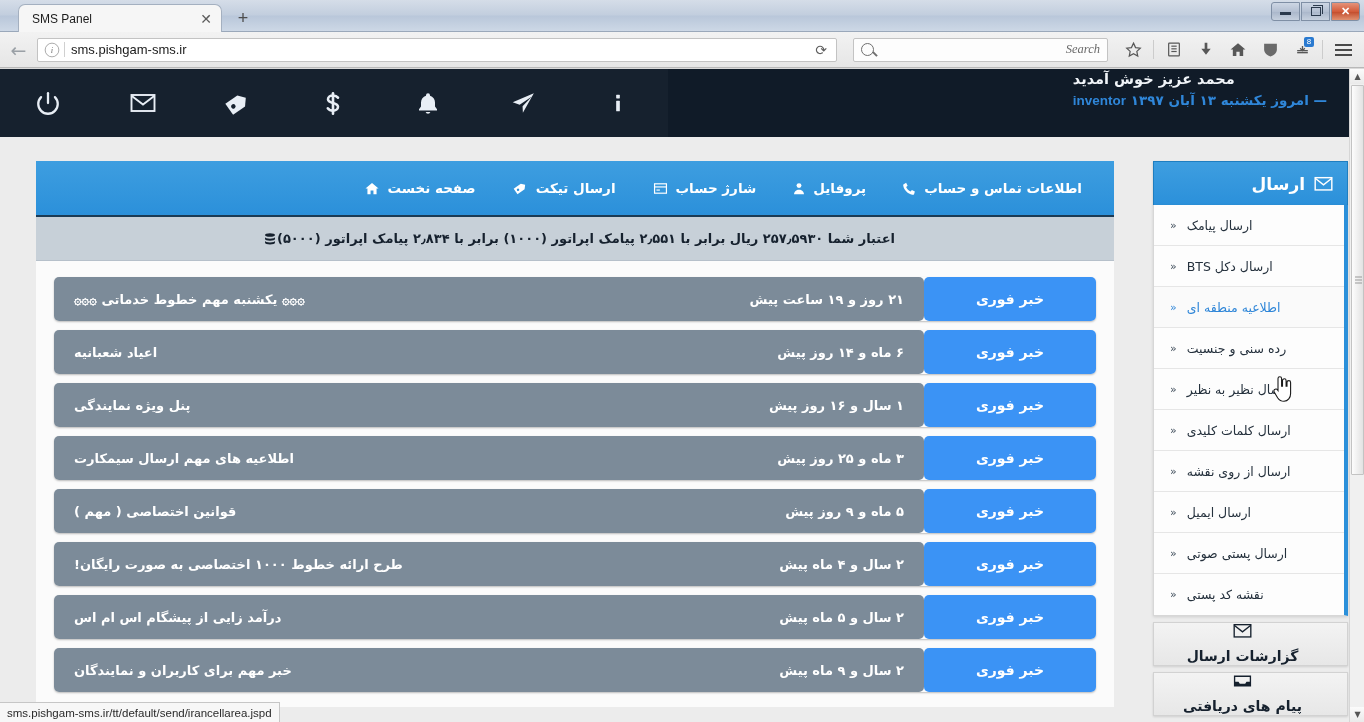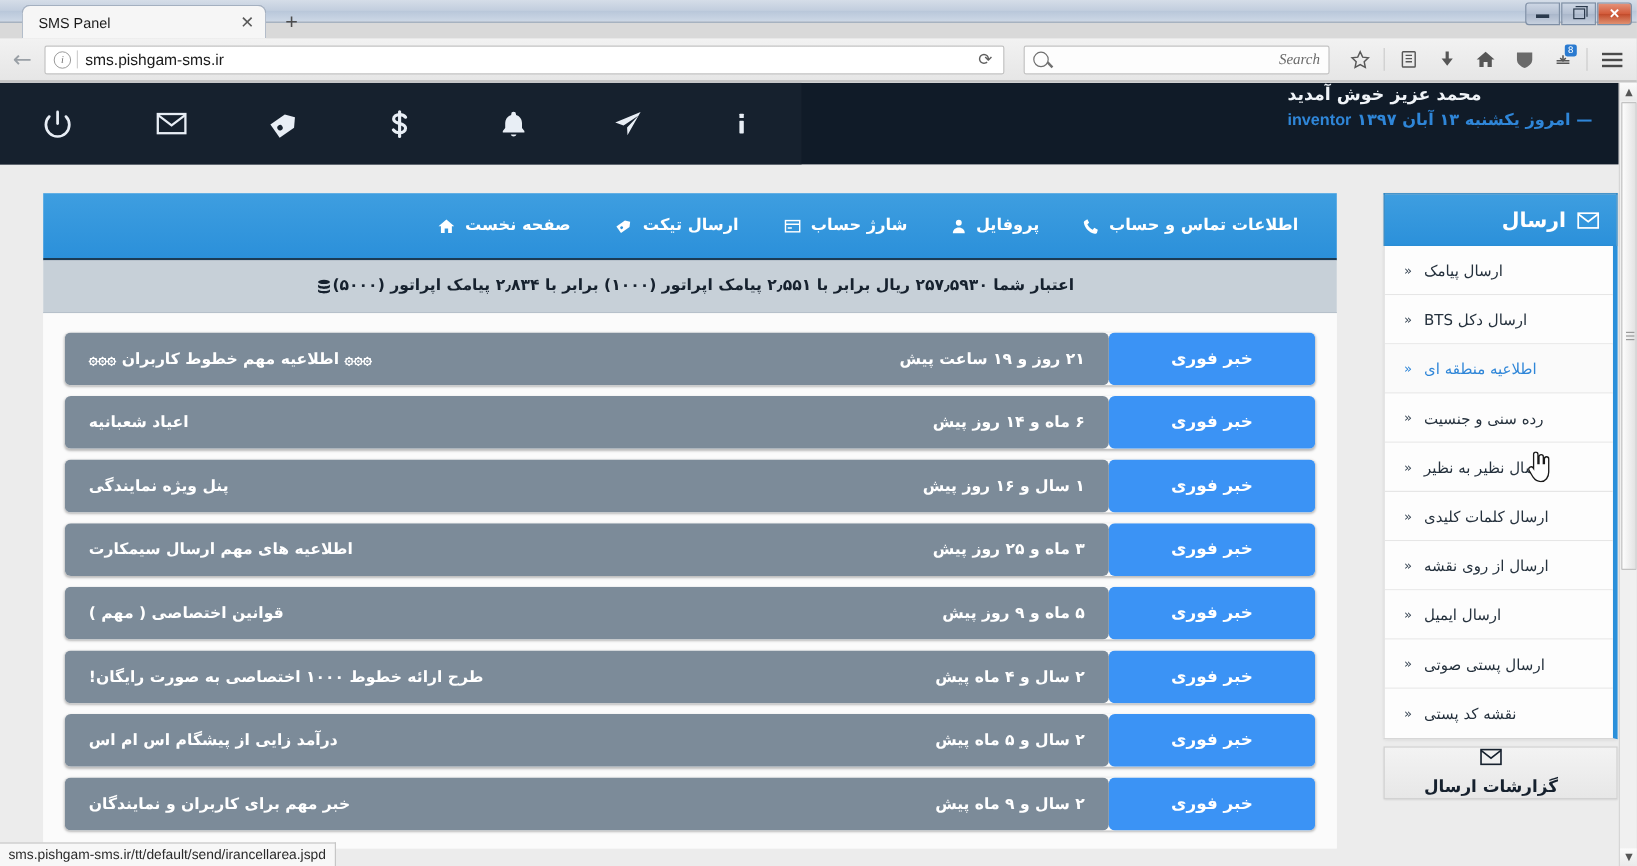--- a/index.html
+++ b/index.html
@@ -7,21 +7,21 @@
   html, body {
     width: 1364px; height: 722px;
     overflow: hidden;
     font-family: "DejaVu Sans", "Liberation Sans", sans-serif;
     background: #d9d9d9;
   }
   body { position: relative; }
 
   
   .browser-titlebar {
-    position: absolute; top: 0; left: 0; width: 1364px; height: 19px;
+    position: absolute; top: 0; left: 0; width: 1364px; height: 32px;
     background: linear-gradient(to bottom, #d5dde8 0%, #c2cede 48%, #b9c7da 52%, #cdd8e6 100%);
     border-bottom: 1px solid #9aa8ba;
   }
   .tab-strip { position: absolute; top: 0; left: 0; height: 32px; }
   .browser-tab {
     position: absolute; left: 18px; top: 4px; width: 204px; height: 28px;
     background: #f6f6f6;
     border: 1px solid #a4b0c0; border-bottom: none;
     border-radius: 7px 7px 0 0;
     display: flex; align-items: center;
@@ -490,21 +490,21 @@
             <path d="M3.5 15c0 1.7 3.8 3 8.5 3s8.5-1.3 8.5-3v3.5c0 1.7-3.8 3-8.5 3s-8.5-1.3-8.5-3z"></path>
           </svg>
       </span>
     </div>
 
     <div class="news-area">
       <div class="news-row">
         <div class="badge">خبر فوری</div>
         <div class="body">
           <span class="ago">۲۱ روز و ۱۹ ساعت پیش</span>
-          <span class="title">۞۞۞ اطلاعیه مهم خطوط کاربران ۞۞۞</span>
+          <span class="title">۞۞۞ یکشنبه مهم خطوط خدماتی ۞۞۞</span>
         </div>
       </div>
       <div class="news-row">
         <div class="badge">خبر فوری</div>
         <div class="body">
           <span class="ago">۶ ماه و ۱۴ روز پیش</span>
           <span class="title">اعیاد شعبانیه</span>
         </div>
       </div>
       <div class="news-row">
@@ -602,20 +602,27 @@
         <span class="chev">«</span>
       </div>
     </div>
 
     <div class="sb-section">
       <svg width="19" height="16" viewBox="0 0 24 20" fill="none" stroke="#16212e" stroke-width="1.7">
           <rect x="1.5" y="2" width="21" height="15.5"></rect>
           <path d="M1.5 2.8 12 11 22.5 2.8"></path>
         </svg>
       <span>گزارشات ارسال</span>
+    </div>
+    <div class="sb-section">
+      <svg width="19" height="16" viewBox="0 0 24 20" fill="#16212e">
+          <path d="M2 4h20v12H2z" fill="none" stroke="#16212e" stroke-width="1.7"></path>
+          <path d="M2 11h5l1.6 2.6h6.8L17 11h5v5H2z"></path>
+        </svg>
+      <span>پیام های دریافتی</span>
     </div>
 
   </div>
 
   <div class="cursor-hand">
     <svg width="22" height="26" viewBox="0 0 22 26">
       <path d="M6 2.5c0-1 .8-1.8 1.8-1.8s1.8.8 1.8 1.8v7.8h.9V4.6c0-1 .8-1.8 1.8-1.8s1.8.8 1.8 1.8v5.7h.9V6.4c0-1 .8-1.8 1.8-1.8s1.8.8 1.8 1.8v11c0 4.3-2.6 7.9-6.6 7.9-3.1 0-4.8-1.2-6.4-3.6L2.2 16c-.6-1 -.2-2.2.8-2.7 .9-.5 2 -.2 2.6.6l.4.6z" fill="#ffffff" stroke="#1a1a1a" stroke-width="1.1"></path>
     </svg>
   </div>
 

